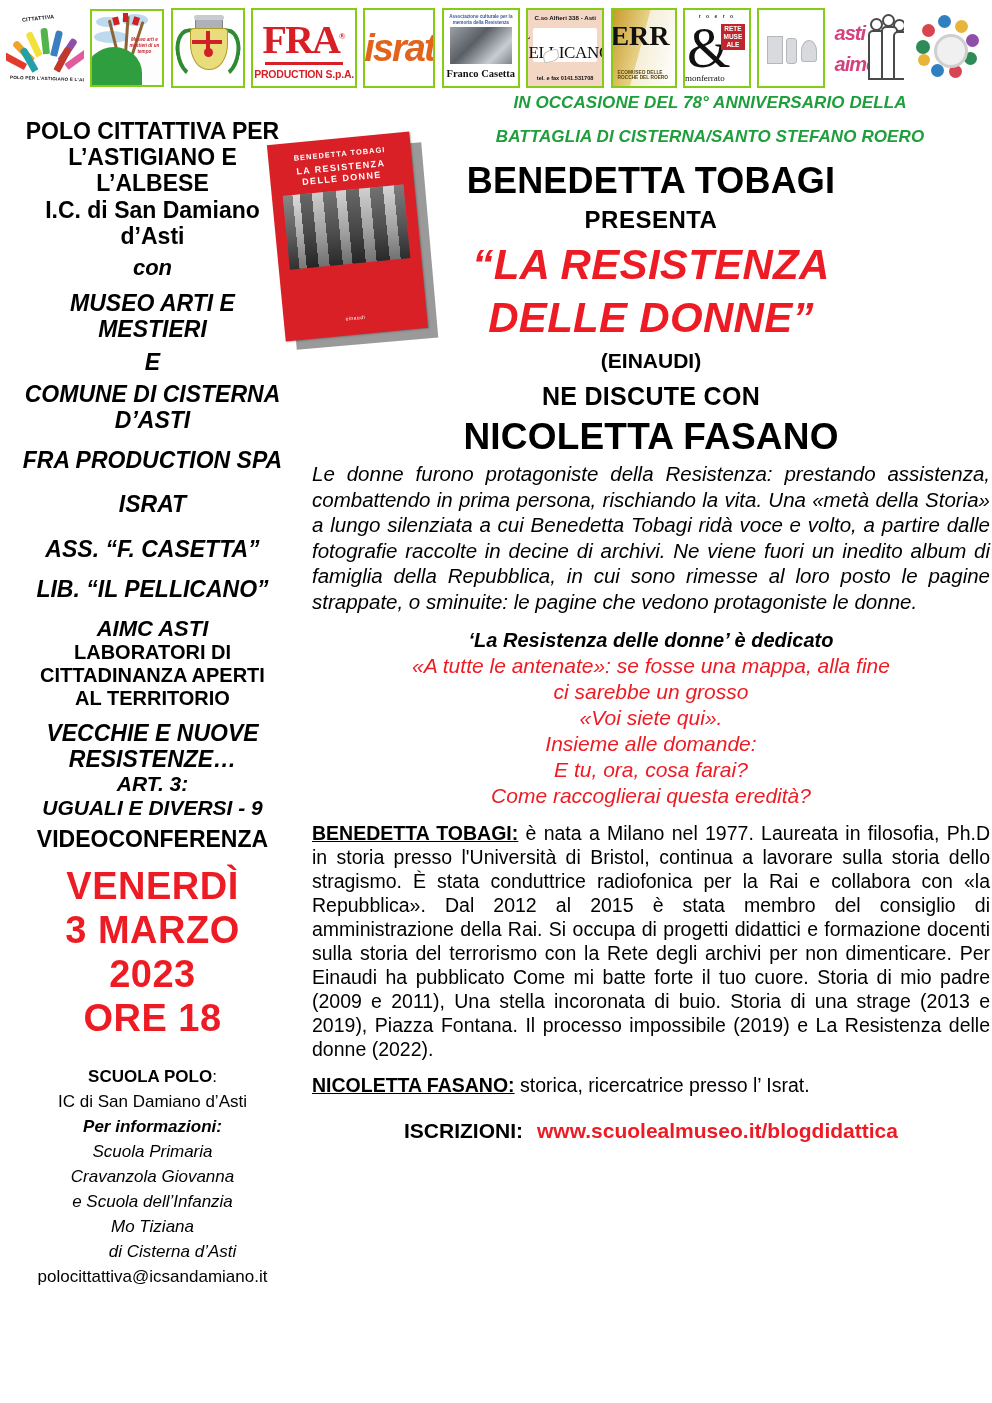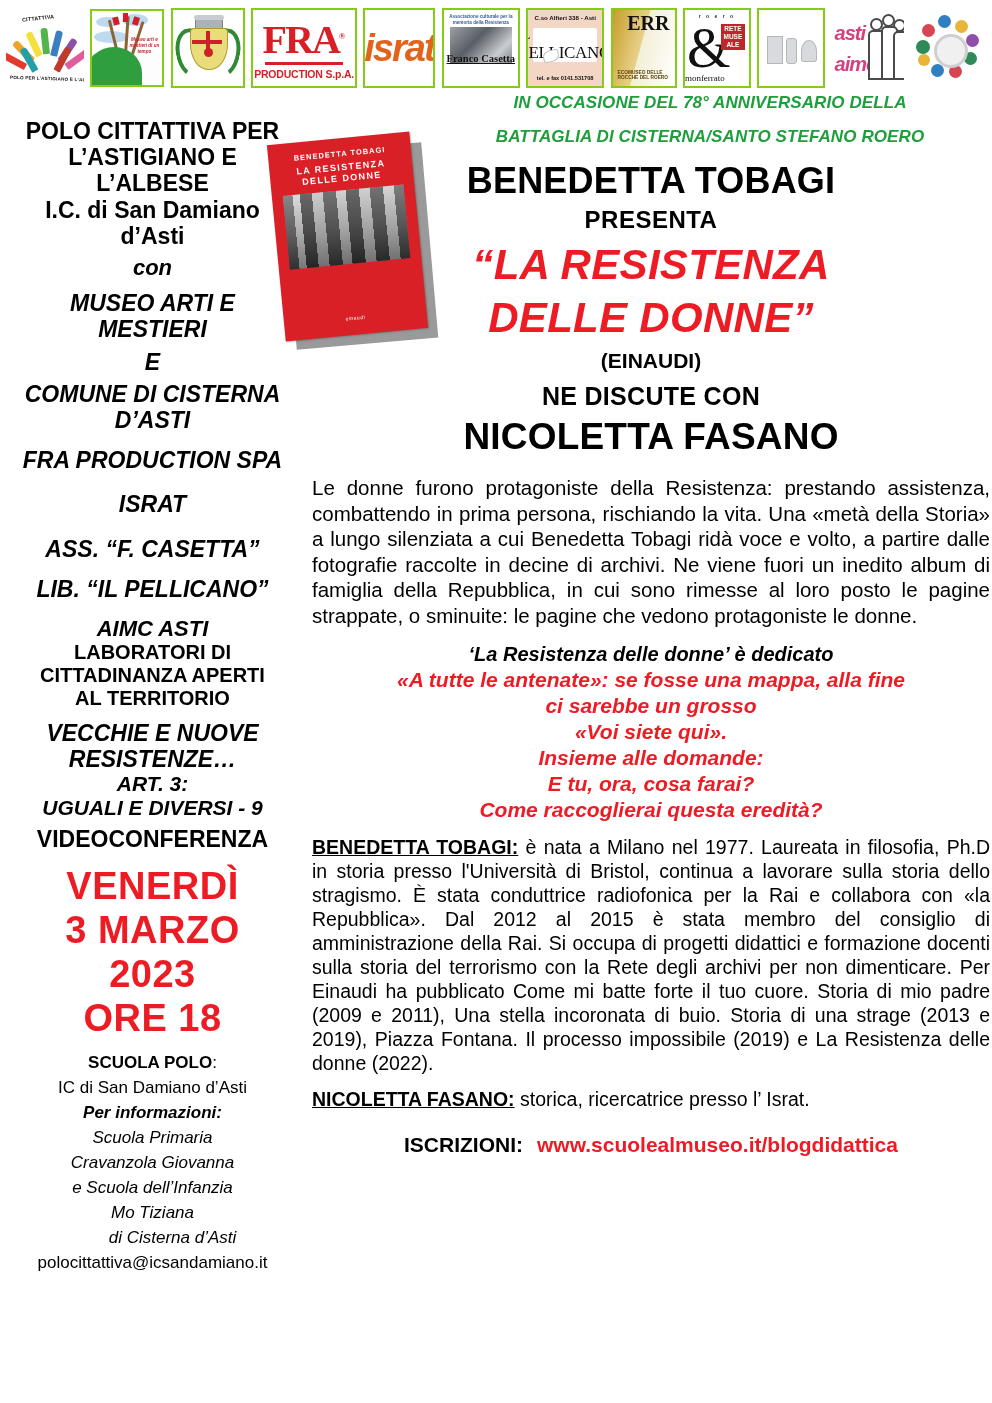--- a/index.html
+++ b/index.html
@@ -92,34 +92,34 @@
   .fra-sub { font-size: 10.5px; font-weight: bold; color:#d81f26; letter-spacing:-0.2px;}
 
   
   .logo-israt { width: 68px; height: 76px; display:flex; align-items:center; justify-content:center; }
   .israt-word { font-size: 38px; font-weight: 900; font-style: italic; color:#e2641c; letter-spacing:-2px; font-family:"Liberation Sans", sans-serif;}
 
   
   .logo-casetta { width: 74px; height: 76px; }
   .cas-top { position:absolute; top:4px; left:5px; right:5px; font-size:4.6px; line-height:5.5px; color:#3a5a9a; text-align:center; font-weight:bold;}
   .cas-photo { position:absolute; top:17px; left:6px; right:6px; height:37px; background: linear-gradient(135deg,#9aa0a6 0%, #5a5f66 40%, #c9cdd2 75%, #7d8289 100%);}
-  .cas-name { position:absolute; bottom:22px; left:0; right:0; text-align:center; font-size:10.5px; font-weight:bold; color:#111; font-family:"Liberation Serif", serif;text-decoration:underline;}
+  .cas-name { position:absolute; bottom:7px; left:0; right:0; text-align:center; font-size:10.5px; font-weight:bold; color:#111; font-family:"Liberation Serif", serif;}
 
   
   .logo-pellicano { width: 74px; height: 76px; background:#f3d6c4; }
   .pel-top { position:absolute; top:4px; left:0; right:0; text-align:center; font-size:6.2px; font-weight:bold; color:#111;}
   .pel-mid { position:absolute; top:18px; left:5px; right:5px; height:34px; background:#fff; border-radius:2px; display:flex; align-items:center; justify-content:center;}
   .pel-name { font-size:12px; font-family:"Liberation Serif", serif; color:#111; letter-spacing:-0.3px;}
   .pel-name .big { font-size:17px;}
   .pel-sub { position:absolute; bottom:5px; left:0; right:0; text-align:center; font-size:5.6px; font-weight:bold; color:#111;}
   .pel-bird { position:absolute; left:10px; top:22px; width:14px; height:10px; background:#fff; border:1px solid #bbb; border-radius:50% 20% 50% 20%; transform:rotate(-12deg);}
 
   
   .logo-rocche { width: 62px; height: 76px; background: linear-gradient(105deg,#c79b2b 0%, #e8d289 45%, #f4efd8 46%, #ffffff 100%); }
-  .roc-err { position:absolute; right:5px; top:5px; font-size:20px; font-weight:bold; font-family:"Liberation Serif", serif; color:#111; line-height:16px; text-align:right;}
+  .roc-err { position:absolute; right:5px; top:18px; font-size:28px; font-weight:bold; font-family:"Liberation Serif", serif; color:#111; line-height:16px; text-align:right;}
   .roc-sub { position:absolute; left:5px; bottom:5px; font-size:4.8px; line-height:5.6px; font-weight:bold; color:#5a4410;}
 
   
   .logo-monf { width: 64px; height: 76px; }
   .mon-top { position:absolute; top:3px; left:4px; right:4px; height:6px; font-size:5px; letter-spacing:2px; color:#333; text-align:center; font-weight:bold;}
   .mon-amp { position:absolute; left:2px; top:12px; font-size:56px; font-family:"Liberation Serif", serif; line-height:52px; color:#111;}
   .mon-box { position:absolute; right:4px; top:14px; width:24px; height:26px; background:#c0252c; color:#fff; font-size:6.5px; font-weight:bold; line-height:8px; text-align:center; padding-top:1px; box-sizing:border-box;}
   .mon-name { position:absolute; bottom:3px; left:0; right:0; text-align:left; font-size:9px; font-family:"Liberation Serif", serif; color:#111;}
 
   
@@ -169,21 +169,21 @@
   .gap18 { height: 18px; }
 
   .date-block {
     margin-top: 12px;
     color: #ed1c24;
     font-weight: bold;
     font-size: 38px;
     line-height: 44px;
     letter-spacing: 0.5px;
   }
-  .info-block { margin-top: 10px; }
+  .info-block { margin-top: 24px; }
   .info-block .il { font-size: 17px; line-height: 25px; }
 
   
   .book-wrap {
     position: absolute;
     left: 262px; top: 128px;
     width: 182px; height: 225px;
   }
   .book-shadow {
     position: absolute; left: 26px; top: 20px;
@@ -243,29 +243,29 @@
   }
   .r-ne {
     text-align: center; font-weight: bold;
     font-size: 25px; line-height: 36px; letter-spacing: .3px;
   }
   .r-speaker {
     text-align: center; font-weight: bold;
     font-size: 37px; line-height: 45px; letter-spacing: .2px;
   }
   .r-desc {
-    font-size: 20.5px; line-height: 25.5px;
-    text-align: justify; margin-top: 16px;
+    font-style: italic; font-size: 20.5px; line-height: 25.5px;
+    text-align: justify; margin-top: 2px;
   }
   .r-dedicato {
     text-align: center; font-weight: bold; font-style: italic;
     font-size: 20px; line-height: 26px; margin-top: 13px;
   }
   .r-quote {
-    text-align: center; font-weight: bold; font-style: italic;
+    text-align: center; font-weight: normal; font-style: italic;
     color: #ed1c24; font-size: 21px; line-height: 26px;
   }
   .r-bio {
     font-size: 19.5px; line-height: 24px; text-align: justify;
     margin-top: 12px;
   }
   .r-bio2 { margin-top: 12px; }
   .r-bio u { text-decoration: underline; font-weight: bold; }
   .r-iscr {
     text-align: center; margin-top: 22px;

